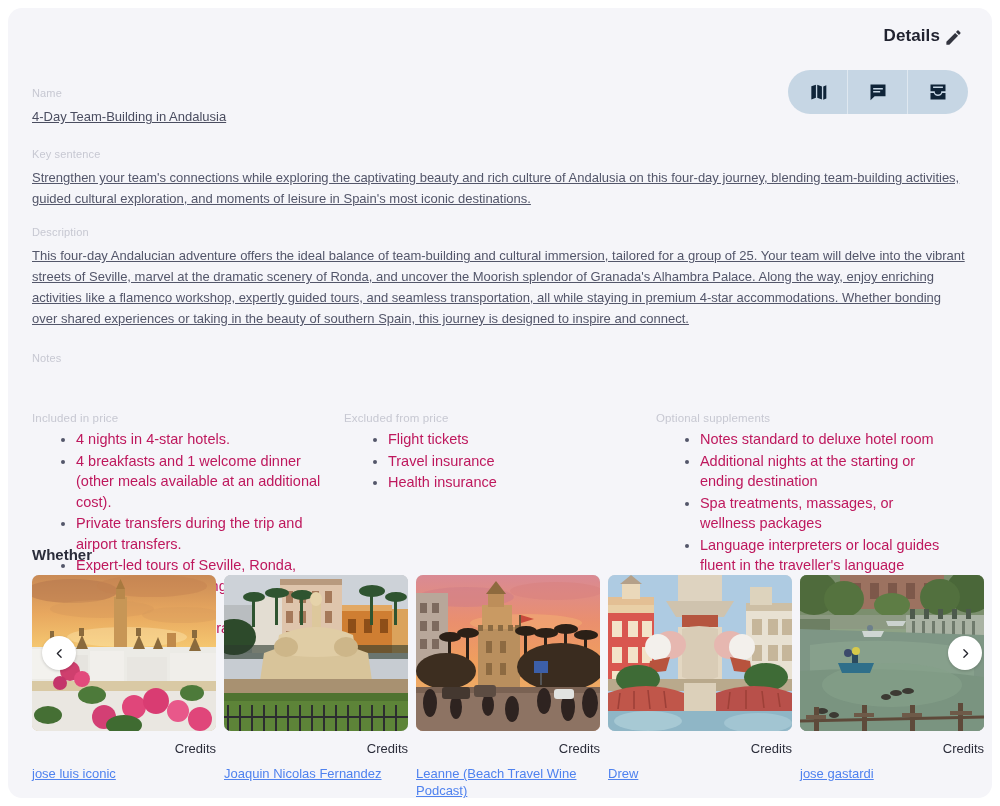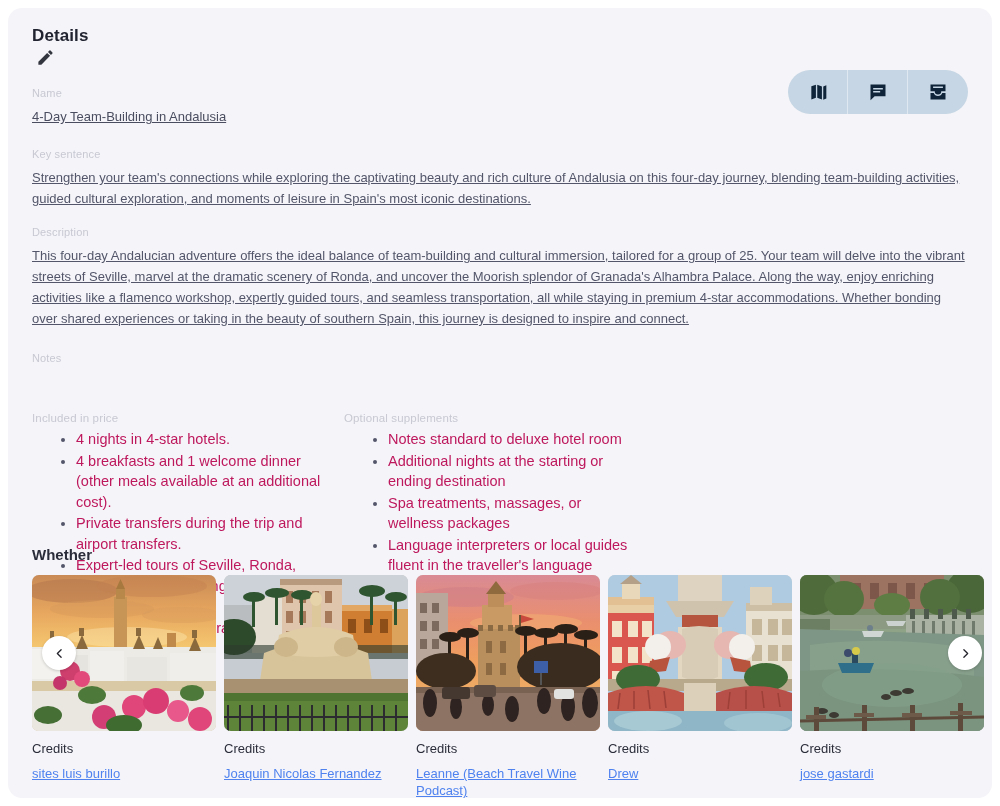--- a/index.html
+++ b/index.html
@@ -28,23 +28,22 @@
     height: 790px;
     background: #f5f5f9;
     border-radius: 14px;
     padding: 16px 24px 0 24px;
   }
 
   
   .card-header {
     display: flex;
     align-items: flex-start;
-    justify-content: space-between;
+    justify-content: flex-end;
     height: 30px;
-    flex-direction: column;
   }
   .card-title {
     font-size: 17px;
     font-weight: 600;
     color: #212330;
     letter-spacing: .1px;
     line-height: 24px;
   }
   .edit-btn {
     width: 26px; height: 26px;
@@ -156,20 +155,21 @@
     background: #ccc;
   }
   .thumb svg { display: block; width: 184px; height: 156px; }
 
   .credits-label {
     font-size: 13px;
     color: #2b2d3a;
     font-weight: 400;
     margin-top: 10px;
     line-height: 16px;
+    text-align: right;
   }
   .credit-link {
     display: inline-block;
     margin-top: 8px;
     font-size: 13px;
     line-height: 17px;
     color: #4f82ef;
     text-decoration: underline;
     cursor: pointer;
     max-width: 176px;
@@ -255,20 +255,28 @@
 
     <div class="cols">
       <div class="col">
         <div class="col-label">Included in price</div>
         <ul>
           <li>4 nights in 4-star hotels.</li>
           <li>4 breakfasts and 1 welcome dinner (other meals available at an additional cost).</li>
           <li>Private transfers during the trip and airport transfers.</li>
           <li>Expert-led tours of Seville, Ronda, and Granada (including the Alhambra) in English.</li>
           <li>Entrance fees to cultural sites.</li>
+        </ul>
+      </div>
+      <div class="col">
+        <div class="col-label">Excluded from price</div>
+        <ul>
+          <li>Flight tickets</li>
+          <li>Travel insurance</li>
+          <li>Health insurance</li>
         </ul>
       </div>
       <div class="col">
         <div class="col-label">Optional supplements</div>
         <ul>
           <li>Notes standard to deluxe hotel room</li>
           <li>Additional nights at the starting or ending destination</li>
           <li>Spa treatments, massages, or wellness packages</li>
           <li>Language interpreters or local guides fluent in the traveller's language</li>
         </ul>
@@ -327,21 +335,21 @@
               <circle cx="146" cy="136" r="11" fill="#e8588a"></circle>
               <circle cx="72" cy="142" r="12" fill="#d33f74"></circle>
               <circle cx="168" cy="144" r="12" fill="#e0467a"></circle>
               <ellipse cx="60" cy="120" rx="14" ry="9" fill="#4d7a3a"></ellipse>
               <ellipse cx="92" cy="150" rx="18" ry="10" fill="#3f6b31"></ellipse>
               <ellipse cx="160" cy="118" rx="12" ry="8" fill="#4d7a3a"></ellipse>
               <ellipse cx="16" cy="140" rx="14" ry="9" fill="#456f34"></ellipse>
             </svg>
           </div>
           <div class="credits-label">Credits</div>
-          <a class="credit-link">sites luis burillo</a>
+          <a class="credit-link">jose luis iconic</a>
         </div>
 
         <div class="slide">
           <div class="thumb">
             <svg viewBox="0 0 184 156" preserveAspectRatio="none">
               <rect width="184" height="156" fill="#c7ccd2"></rect>
               <rect x="0" y="0" width="184" height="60" fill="#cdd2d8"></rect>
               <rect x="56" y="4" width="62" height="72" fill="#dfc5ac"></rect>
               <rect x="56" y="4" width="62" height="6" fill="#b89a7e"></rect>
               <g fill="#a5795a">

